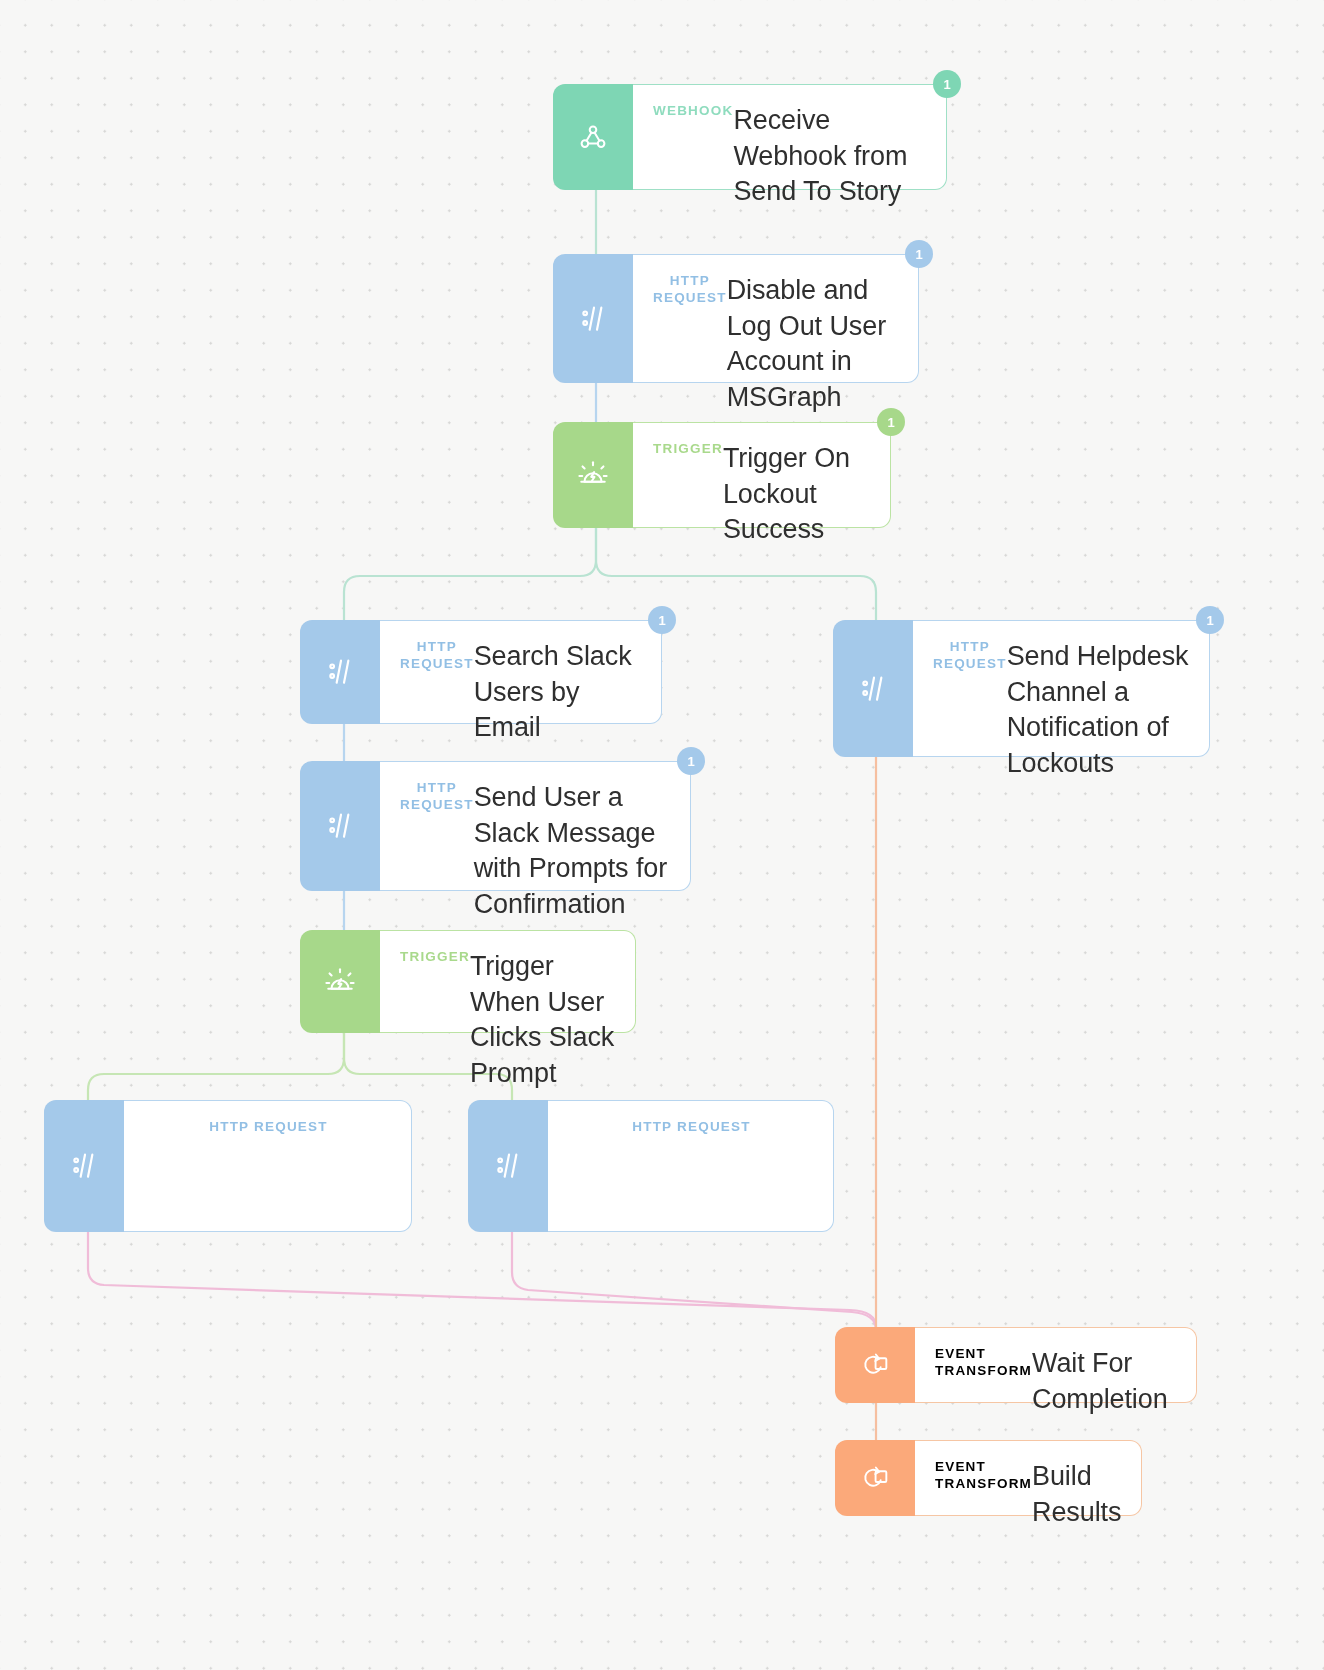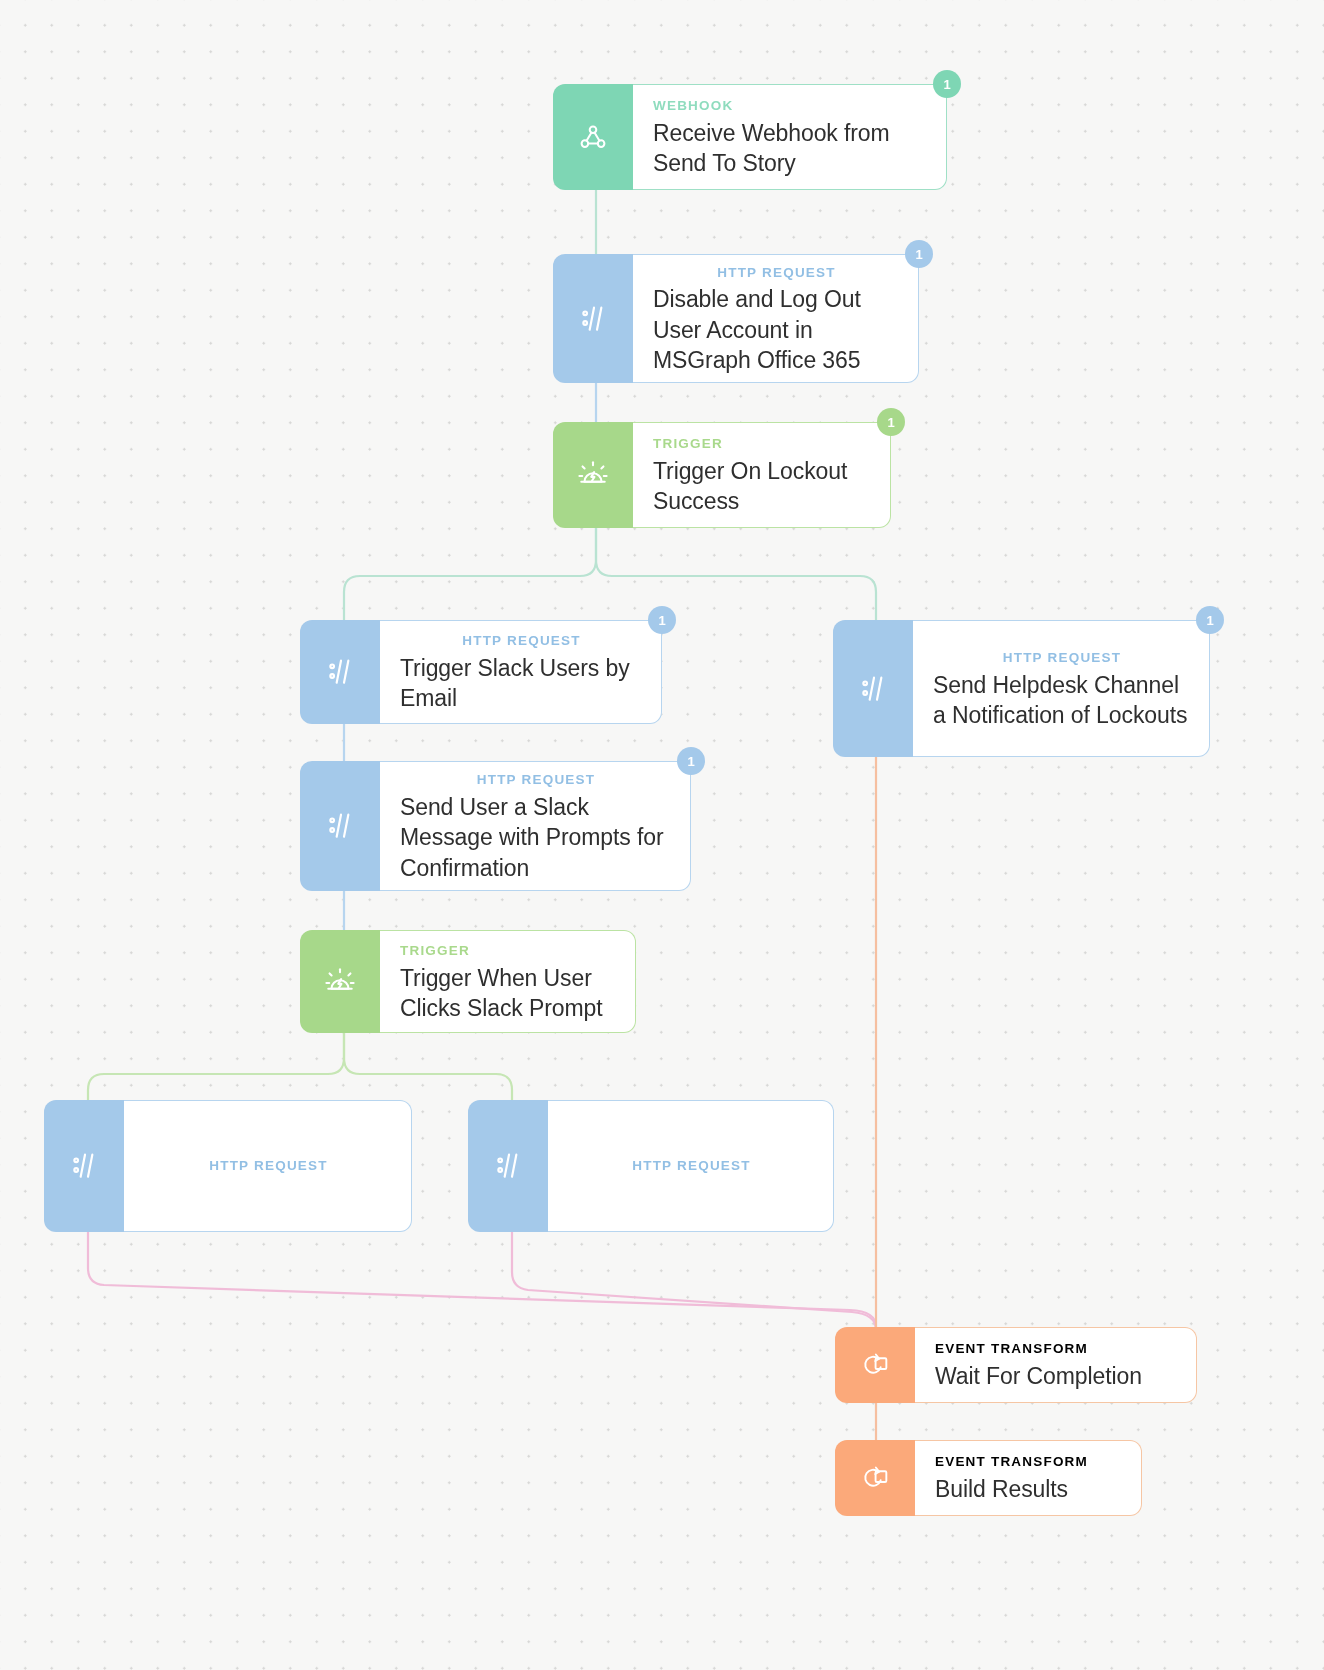--- a/index.html
+++ b/index.html
@@ -36,31 +36,31 @@
     color:#ffffff;
   }
   .node .body{
     flex:1 1 auto;
     background:#ffffff;
     border-radius:0 12px 12px 0;
     border-style:solid;
     border-width:1.6px 1.6px 1.6px 0;
     padding:18px 18px 15px 20px;
     box-sizing:border-box;
-    display:flex;flex-direction:column;justify-content:center;
+    display:flex;flex-direction:row;justify-content:center;
   }
   .kicker{
     font-size:13.5px;
     font-weight:bold;
     letter-spacing:1.2px;
     margin-bottom:3px;
     line-height:1.25;
   }
   .title{
-    font-size:23px;
+    font-size:27px;
     color:#2f2f2f;
     line-height:1.32;
     letter-spacing:-0.1px;
   }
   
   .t-webhook .icon{background:#7ed6b4;}
   .t-webhook .body{border-color:#9fe0c6;}
   .t-webhook .kicker{color:#8fdcbe;}
 
   .t-http .icon{background:#a4c9ea;}
@@ -179,21 +179,21 @@
   <div class="icon">
     <svg class="gl" width="40" height="40" viewBox="0 0 24 24" fill="none" stroke="#ffffff" stroke-width="1.3" stroke-linecap="round">
       <circle cx="7.3" cy="8.6" r="1.1"></circle>
       <circle cx="7.3" cy="14.4" r="1.1"></circle>
       <path d="M12.6 5.2 L10.0 18.4"></path>
       <path d="M17.0 5.2 L14.4 18.4"></path>
     </svg>
   </div>
   <div class="body">
     <div class="kicker">HTTP REQUEST</div>
-    <div class="title">Trigger Slack Users by Email</div>
+    <div class="title">Search Slack Users by Email</div>
   </div>
   <div class="badge">1</div>
 </div>
 
 <div class="node t-http" style="left:833px;top:620px;width:377px;height:137px;">
   <div class="icon">
     <svg class="gl" width="40" height="40" viewBox="0 0 24 24" fill="none" stroke="#ffffff" stroke-width="1.3" stroke-linecap="round">
       <circle cx="7.3" cy="8.6" r="1.1"></circle>
       <circle cx="7.3" cy="14.4" r="1.1"></circle>
       <path d="M12.6 5.2 L10.0 18.4"></path>

